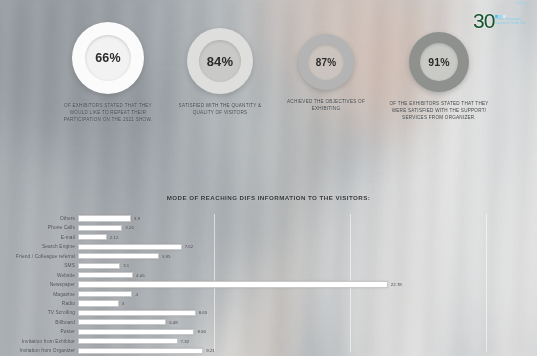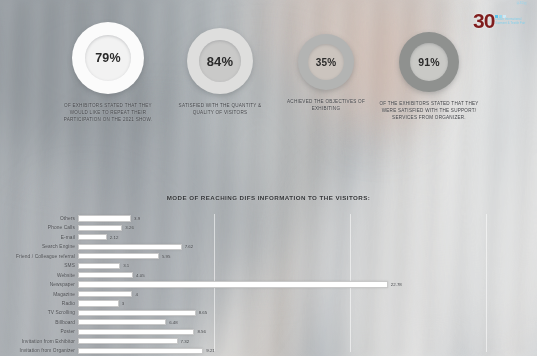--- a/index.html
+++ b/index.html
@@ -79,32 +79,32 @@
   .k2{left:160px;top:6px;width:120px;}
   .k2 .donut{width:66px;height:66px;background:#dededd;}
   .k2 .donut-hole{width:42px;height:42px;background:#c9c9c8;}
   .k2 .pct{font-size:13px;}
   
   .k3{left:268px;top:12px;width:116px;}
   .k3 .donut{width:56px;height:56px;background:#b3b4b3;}
   .k3 .donut-hole{width:36px;height:36px;background:rgba(205,197,191,.92);}
   .k3 .pct{font-size:10px;}
   
-  .k4{left:364px;top:10px;width:130px;justify-content:center;}
+  .k4{left:374px;top:10px;width:130px;justify-content:center;}
   .k4 .donut{width:60px;height:60px;background:#8f918f;}
   .k4 .donut-hole{width:38px;height:38px;background:#c9c9c6;}
   .k4 .pct{font-size:10.5px;}
 
   
   .logo{
     position:absolute;right:6px;top:5px;width:58px;height:30px;
     display:flex;align-items:center;
   }
   .logo-30{
-    font-size:21px;font-weight:bold;color:#7f1d1d;line-height:21px;
+    font-size:21px;font-weight:normal;color:#14532d;line-height:21px;
     letter-spacing:-1px;text-shadow:0 0 2px rgba(255,255,255,.8);
   }
   .logo-sub{
     margin-left:1px;display:flex;flex-direction:column;justify-content:center;
   }
   .logo-bars{display:flex;gap:1px;}
   .logo-bars i{display:block;width:3px;height:3px;background:#5ec2e8;}
   .logo-bars i:nth-child(2){background:#9ad9ef;}
   .logo-bars i:nth-child(3){background:#cfeaf6;}
   .logo-tag{font-size:2.8px;color:#7fd0ec;line-height:3.4px;letter-spacing:.1px;}
@@ -194,42 +194,42 @@
       <div class="logo-tag">Dalian International Garment &amp; Textile Fair</div>
     </div>
   </div>
   <div class="logo-top">第30届</div>
 
   <div class="kpi-row">
 
     <div class="kpi k1">
       <div class="donut">
         <div class="donut-hole">
-          <span class="pct">79%</span>
+          <span class="pct">66%</span>
         </div>
       </div>
       <div class="kpi-cap">OF EXHIBITORS STATED THAT THEY
 WOULD LIKE TO REPEAT THEIR
 PARTICIPATION ON THE 2021 SHOW.</div>
     </div>
 
     <div class="kpi k2">
       <div class="donut">
         <div class="donut-hole">
           <span class="pct">84%</span>
         </div>
       </div>
       <div class="kpi-cap">SATISFIED WITH THE QUANTITY &amp;
 QUALITY OF VISITORS</div>
     </div>
 
     <div class="kpi k3">
       <div class="donut">
         <div class="donut-hole">
-          <span class="pct">35%</span>
+          <span class="pct">87%</span>
         </div>
       </div>
       <div class="kpi-cap">ACHIEVED THE OBJECTIVES OF
 EXHIBITING</div>
     </div>
 
     <div class="kpi k4">
       <div class="donut">
         <div class="donut-hole">
           <span class="pct">91%</span>

